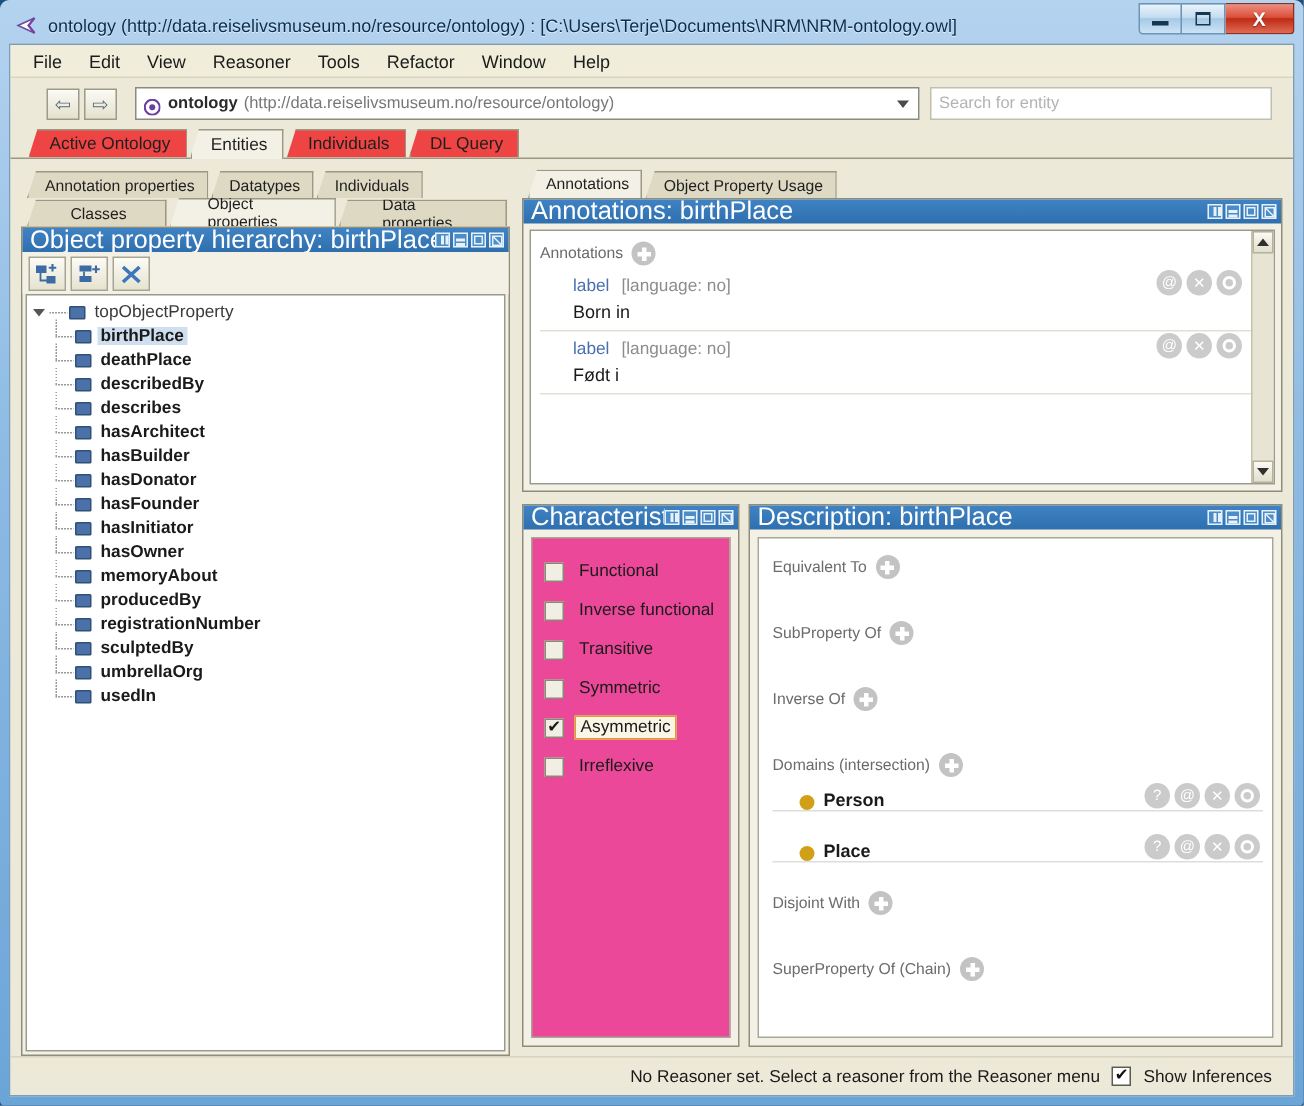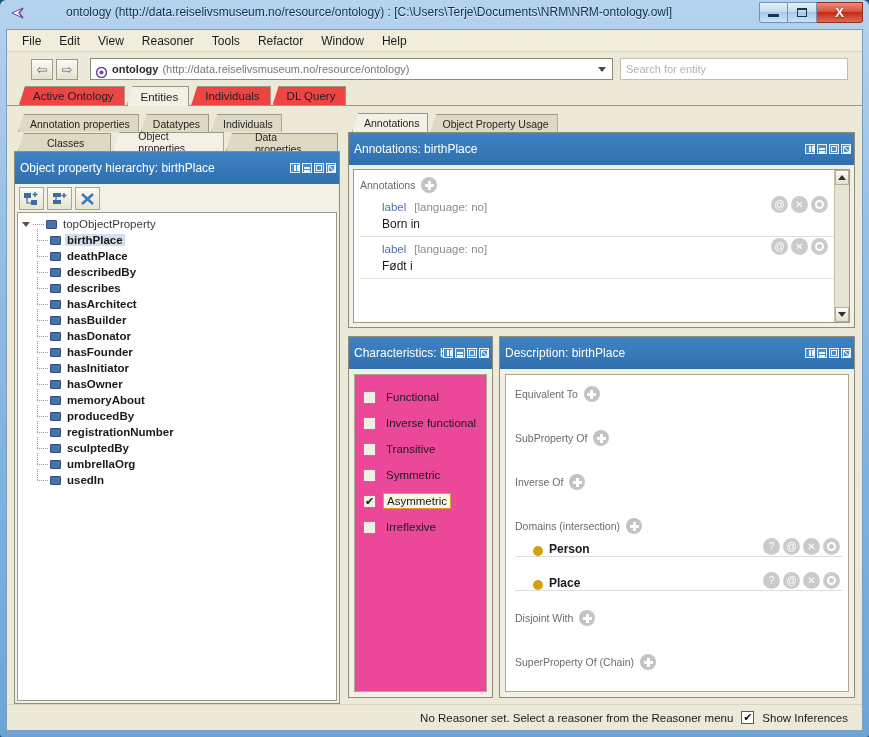--- a/index.html
+++ b/index.html
@@ -14,23 +14,22 @@
   
   #window {
     position: absolute; left: 0; top: 0;
     width: 869px; height: 737px;
     background: linear-gradient(180deg,#b4d3ef 0%, #8ebbe4 40%, #6ba5d8 100%);
     padding: 5px 6px 6px 6px;
     border-radius: 6px 6px 3px 3px;
   }
   #titlebar {
     height: 24px; position: relative;
-    display: flex; 
+    display: flex; align-items: center;
     padding-left: 4px;
-    gap: 34px;
   }
   #app-icon {
     width: 16px; height: 16px; margin-right: 6px; flex: none;
     position: relative;
   }
   #app-icon svg { display:block; }
   #title-text {
     font-size: 12px; color: #0b2c4c; white-space: nowrap;
     text-shadow: 0 1px 0 rgba(255,255,255,0.7);
   }
@@ -163,23 +162,23 @@
     background: #ddd9c3; margin-right: 2px;
     clip-path: polygon(0 100%, 6px 0, 100% 0, 100% 100%);
   }
   .stab.active { background: #f3f1e5; height: 19px; }
   .stab.wide { padding: 0 26px 0 28px; }
   .stab.wide2 { padding: 0 22px 0 24px; }
 
   
   .panel { border: 1px solid #8f8d79; background: #f3f1e5; display: flex; flex-direction: column; min-height:0;}
   .panel-title {
-    height: 32px; flex: none;
+    height: 16px; flex: none;
     background: linear-gradient(180deg,#3f83c4 0%, #2f6fae 100%);
-    color: #fff; font-size: 12px;
+    color: #fff; font-size: 17px;
     display: flex; align-items: center;
     padding: 0 3px 0 5px;
   }
   .panel-title .ttl { flex: 1; white-space: nowrap; overflow: hidden; }
   .pbtns { display: flex; gap: 2px; }
   .pbtn {
     width: 10px; height: 10px;
     border: 1px solid #e8f0f8;
     background: #4b8dc9;
     display: flex; align-items: center; justify-content: center;

